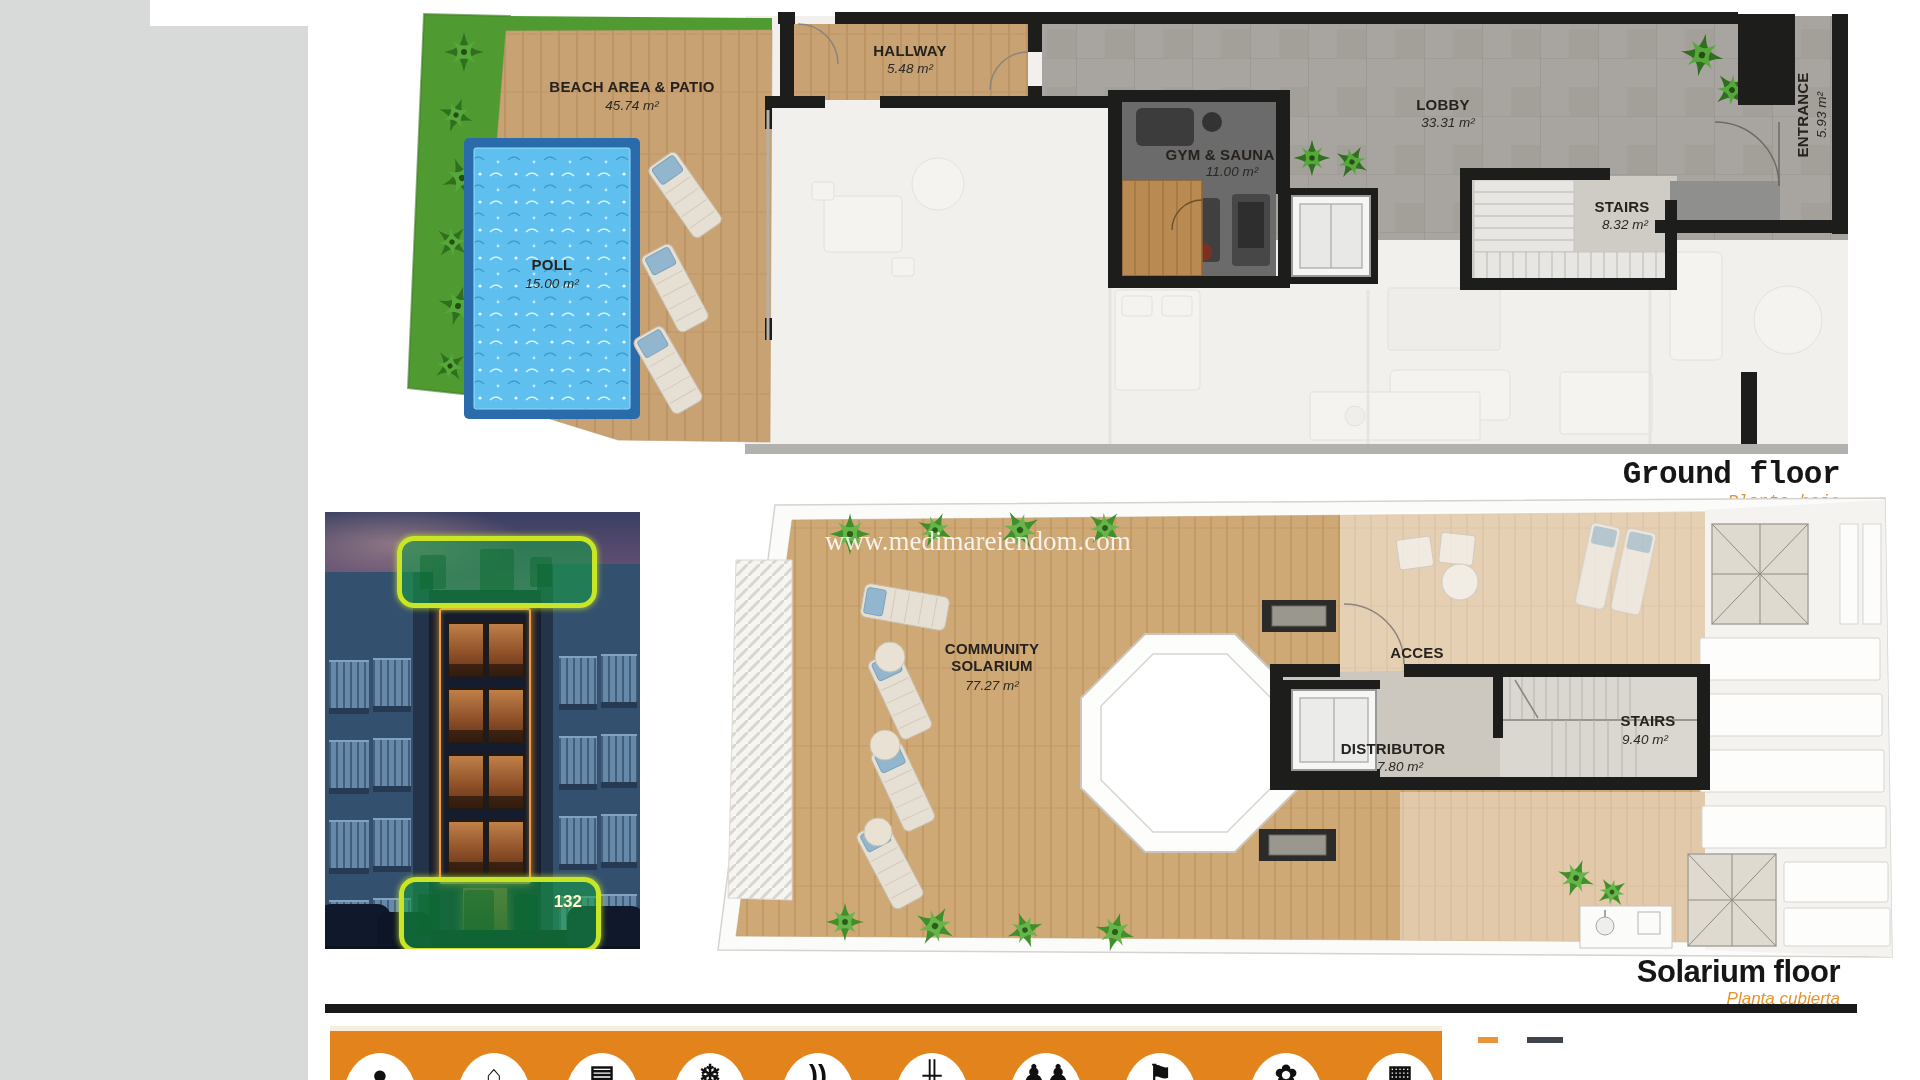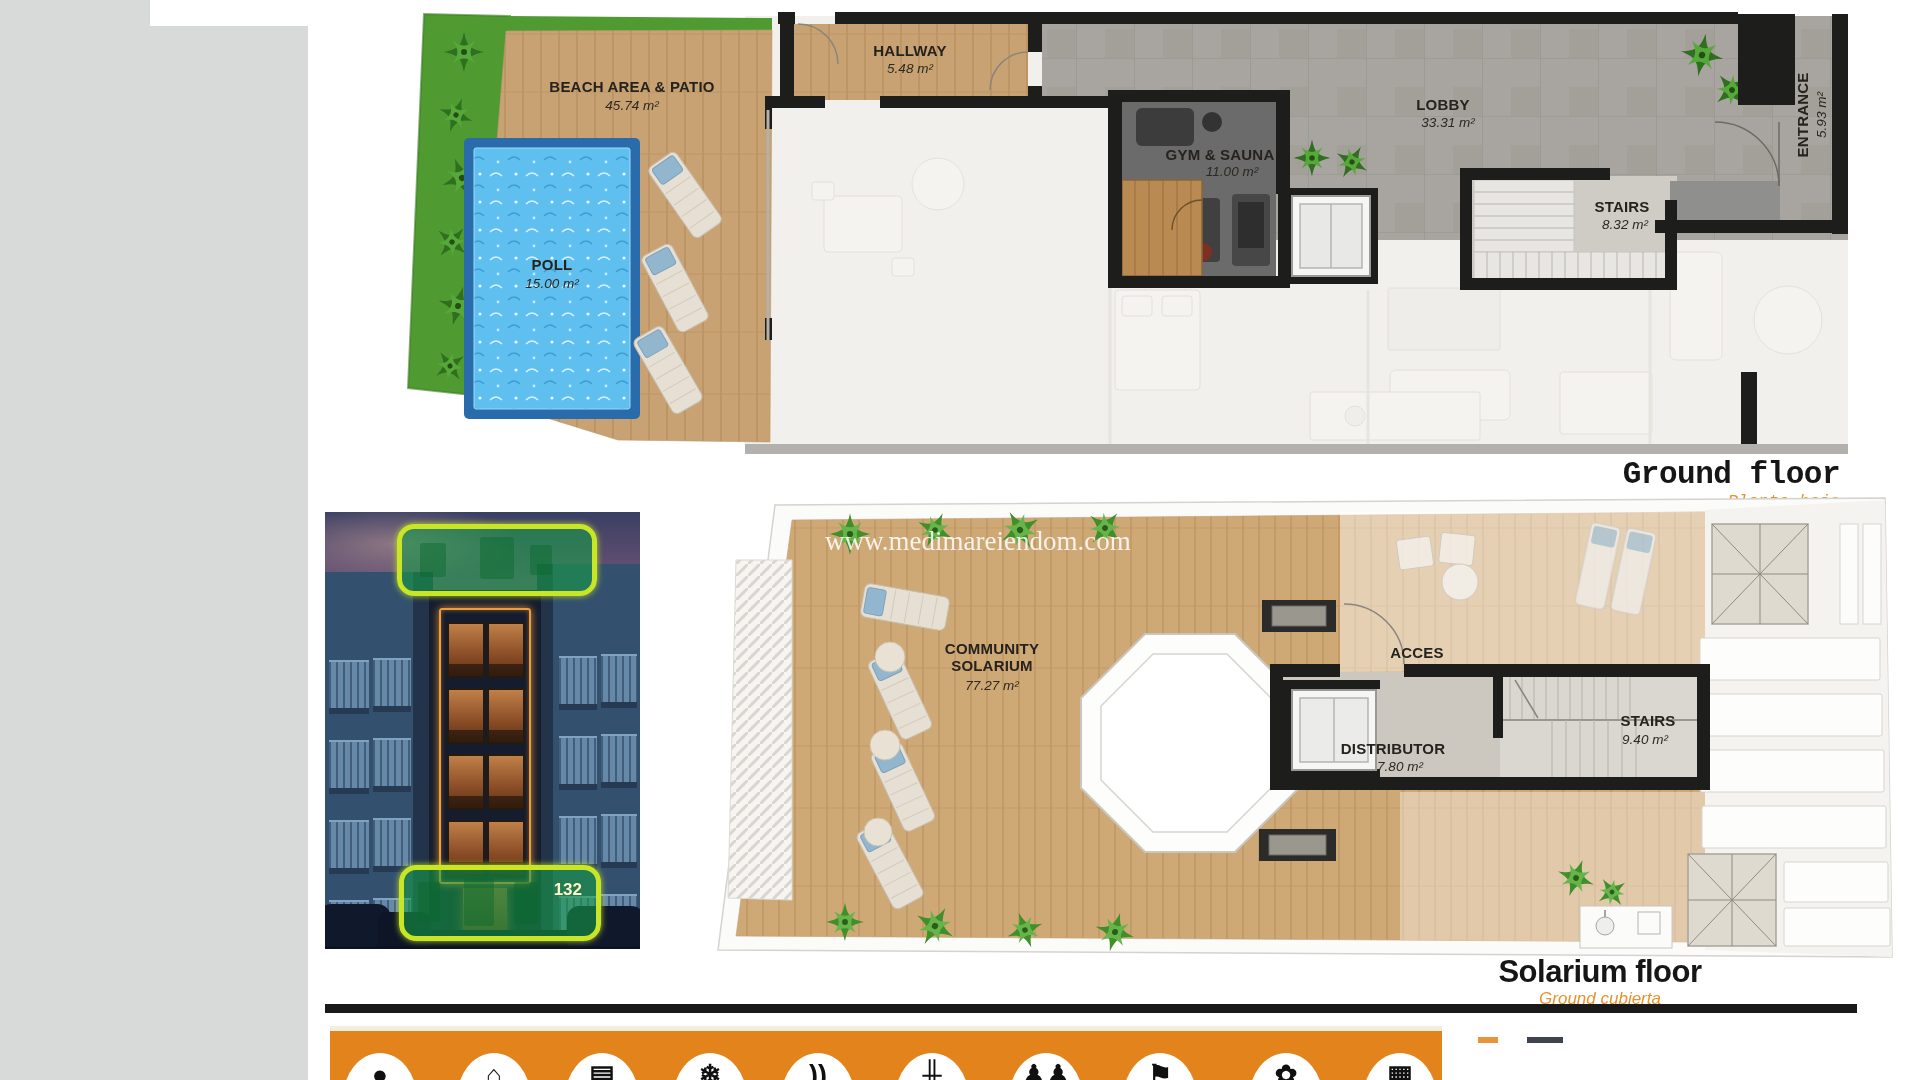--- a/index.html
+++ b/index.html
@@ -28,21 +28,21 @@
   .bldg{position:absolute;}
   .balc{position:absolute;background:#6f94b4;border-top:2px solid #8db2cf;
         border-bottom:6px solid #24384f;opacity:.85;}
   .balc:after{content:"";position:absolute;inset:0;
         background:repeating-linear-gradient(90deg,rgba(20,35,55,.45) 0 2px,transparent 2px 7px);}
   .win{position:absolute;background:linear-gradient(180deg,#c08049 0%,#8a4d26 60%,#5d3319 100%);
        border:2px solid #241a10;}
   .win:after{content:"";position:absolute;left:0;right:0;bottom:0;height:12px;
        background:rgba(15,10,6,.55);}
   .hl-box{position:absolute;border:5px solid #c8e625;border-radius:17px;
-          background:rgba(22,158,70,.58);box-shadow:0 0 6px rgba(200,230,40,.9);}
+          background:rgba(22,158,70,.58);box-shadow:0 0 6px rgba(200,230,40,.9);margin-top:12px;}
   .hl-inner{position:absolute;background:rgba(8,105,45,.45);border-radius:3px;}
   #unit-number{position:absolute;right:14px;top:10px;font-size:17px;font-weight:700;
                color:#fdf6cf;text-shadow:0 0 3px rgba(40,120,50,.9);}
 
   
   #divider{left:325px;top:1004px;width:1532px;height:9px;background:#191919;}
   #footer-bar{left:330px;top:1026px;width:1112px;height:54px;background:#e2831c;
               border-top:5px solid #f6eedd;}
   .oval{position:absolute;top:22px;width:74px;height:92px;background:#ffffff;
         border-radius:50%;}
@@ -480,23 +480,23 @@
     <text class="rlabel" x="292" y="234">COMMUNITY</text>
     <text class="rlabel" x="292" y="251">SOLARIUM</text>
     <text class="rarea" x="292" y="270">77.27 m²</text>
     <text class="rlabel" x="717" y="238">ACCES</text>
     <text class="rlabel" x="693" y="334">DISTRIBUTOR</text>
     <text class="rarea" x="700" y="351">7.80 m²</text>
     <text class="rlabel" x="948" y="306">STAIRS</text>
     <text class="rarea" x="945" y="324">9.40 m²</text>
   </svg>
 
-  <div class="abs caption" style="left:1360px;top:956px;text-align:center;">
+  <div class="abs caption" style="left:1360px;top:956px;">
     <div class="cap-title">Solarium floor</div>
-    <div class="cap-sub">Ground cubierta</div>
+    <div class="cap-sub">Planta cubierta</div>
   </div>
 
   <div class="abs" id="divider"></div>
 
   <div class="abs dash" style="left:1478px;top:1037px;width:20px;background:#e8953a;"></div>
   <div class="abs dash" style="left:1527px;top:1037px;width:36px;background:#40454d;"></div>
 
   <div class="abs" id="footer-bar">
     <div class="oval" style="left:13px;">
         <span class="ic">●</span>

